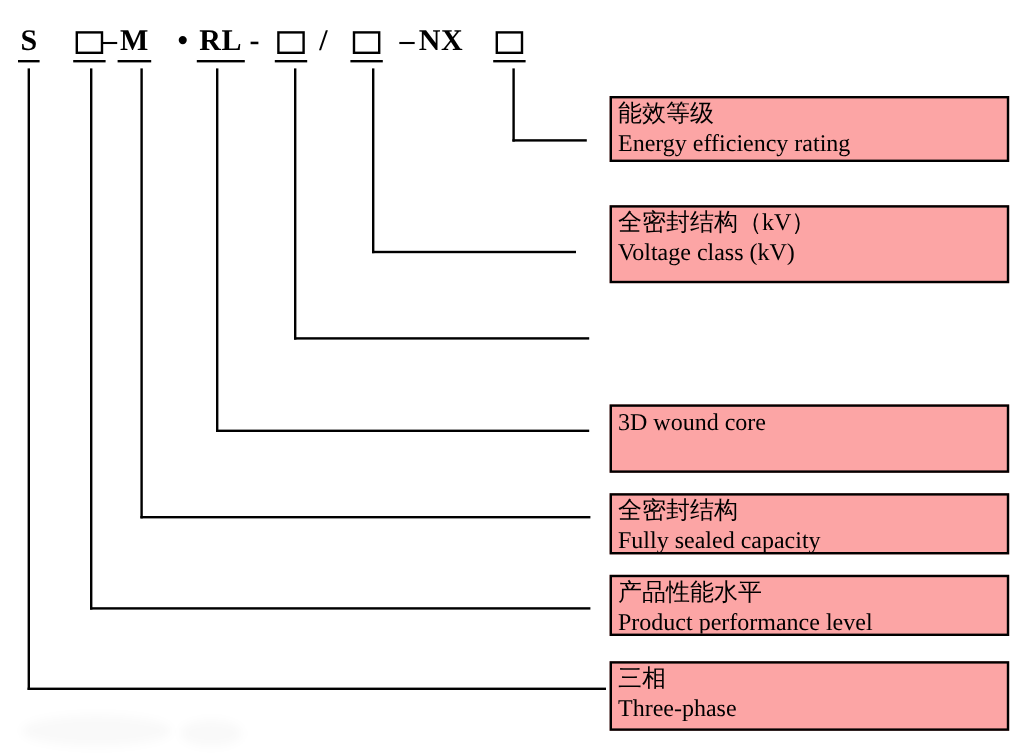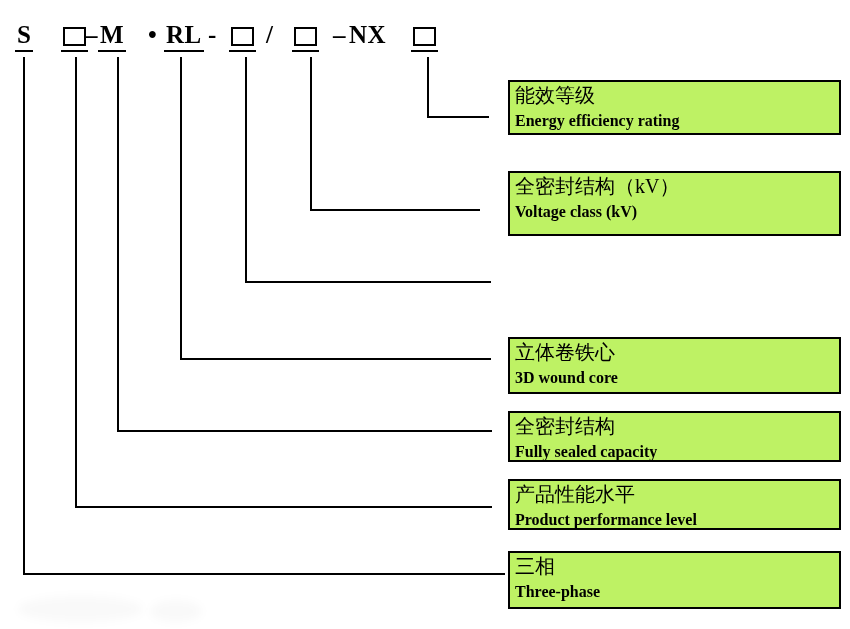--- a/index.html
+++ b/index.html
@@ -47,36 +47,35 @@
     border-left: 2px solid #000;
     border-bottom: 2px solid #000;
   }
 
   
   .lbox {
     position: absolute;
     left: 508px;
     width: 320px;
     border: 2px solid #000;
-    background: #bef264;
+    background: #fca5a5;
     padding: 1px 4px 0 5px;
     overflow: hidden;
   }
   .lbox .zh {
     font-size: 20px;
     line-height: 25px;
     font-family: "Liberation Serif", "DejaVu Sans", serif;
     white-space: nowrap;
   }
   .lbox .en {
-    font-size: 16px;
+    font-size: 20px;
     line-height: 25px;
     font-family: "Liberation Serif", "DejaVu Serif", serif;
     white-space: nowrap;
-    font-weight: bold;
   }
 
   
   .smudge {
     position: absolute;
     background: rgba(0, 0, 0, 0.025);
     border-radius: 50%;
     filter: blur(4px);
   }
 </style>
@@ -114,21 +113,20 @@
     <div class="en">Energy efficiency rating</div>
   </div>
 
   <div class="lbox" style="top:171px; height:60px">
     <div class="zh">全密封结构（kV）</div>
     <div class="en">Voltage class (kV)</div>
   </div>
 
 
   <div class="lbox" style="top:337px; height:52px">
-    <div class="zh">立体卷铁心</div>
     <div class="en">3D wound core</div>
   </div>
 
   <div class="lbox" style="top:411px; height:46px">
     <div class="zh">全密封结构</div>
     <div class="en">Fully sealed capacity</div>
   </div>
 
   <div class="lbox" style="top:551px; height:53px">
     <div class="zh">三相</div>

